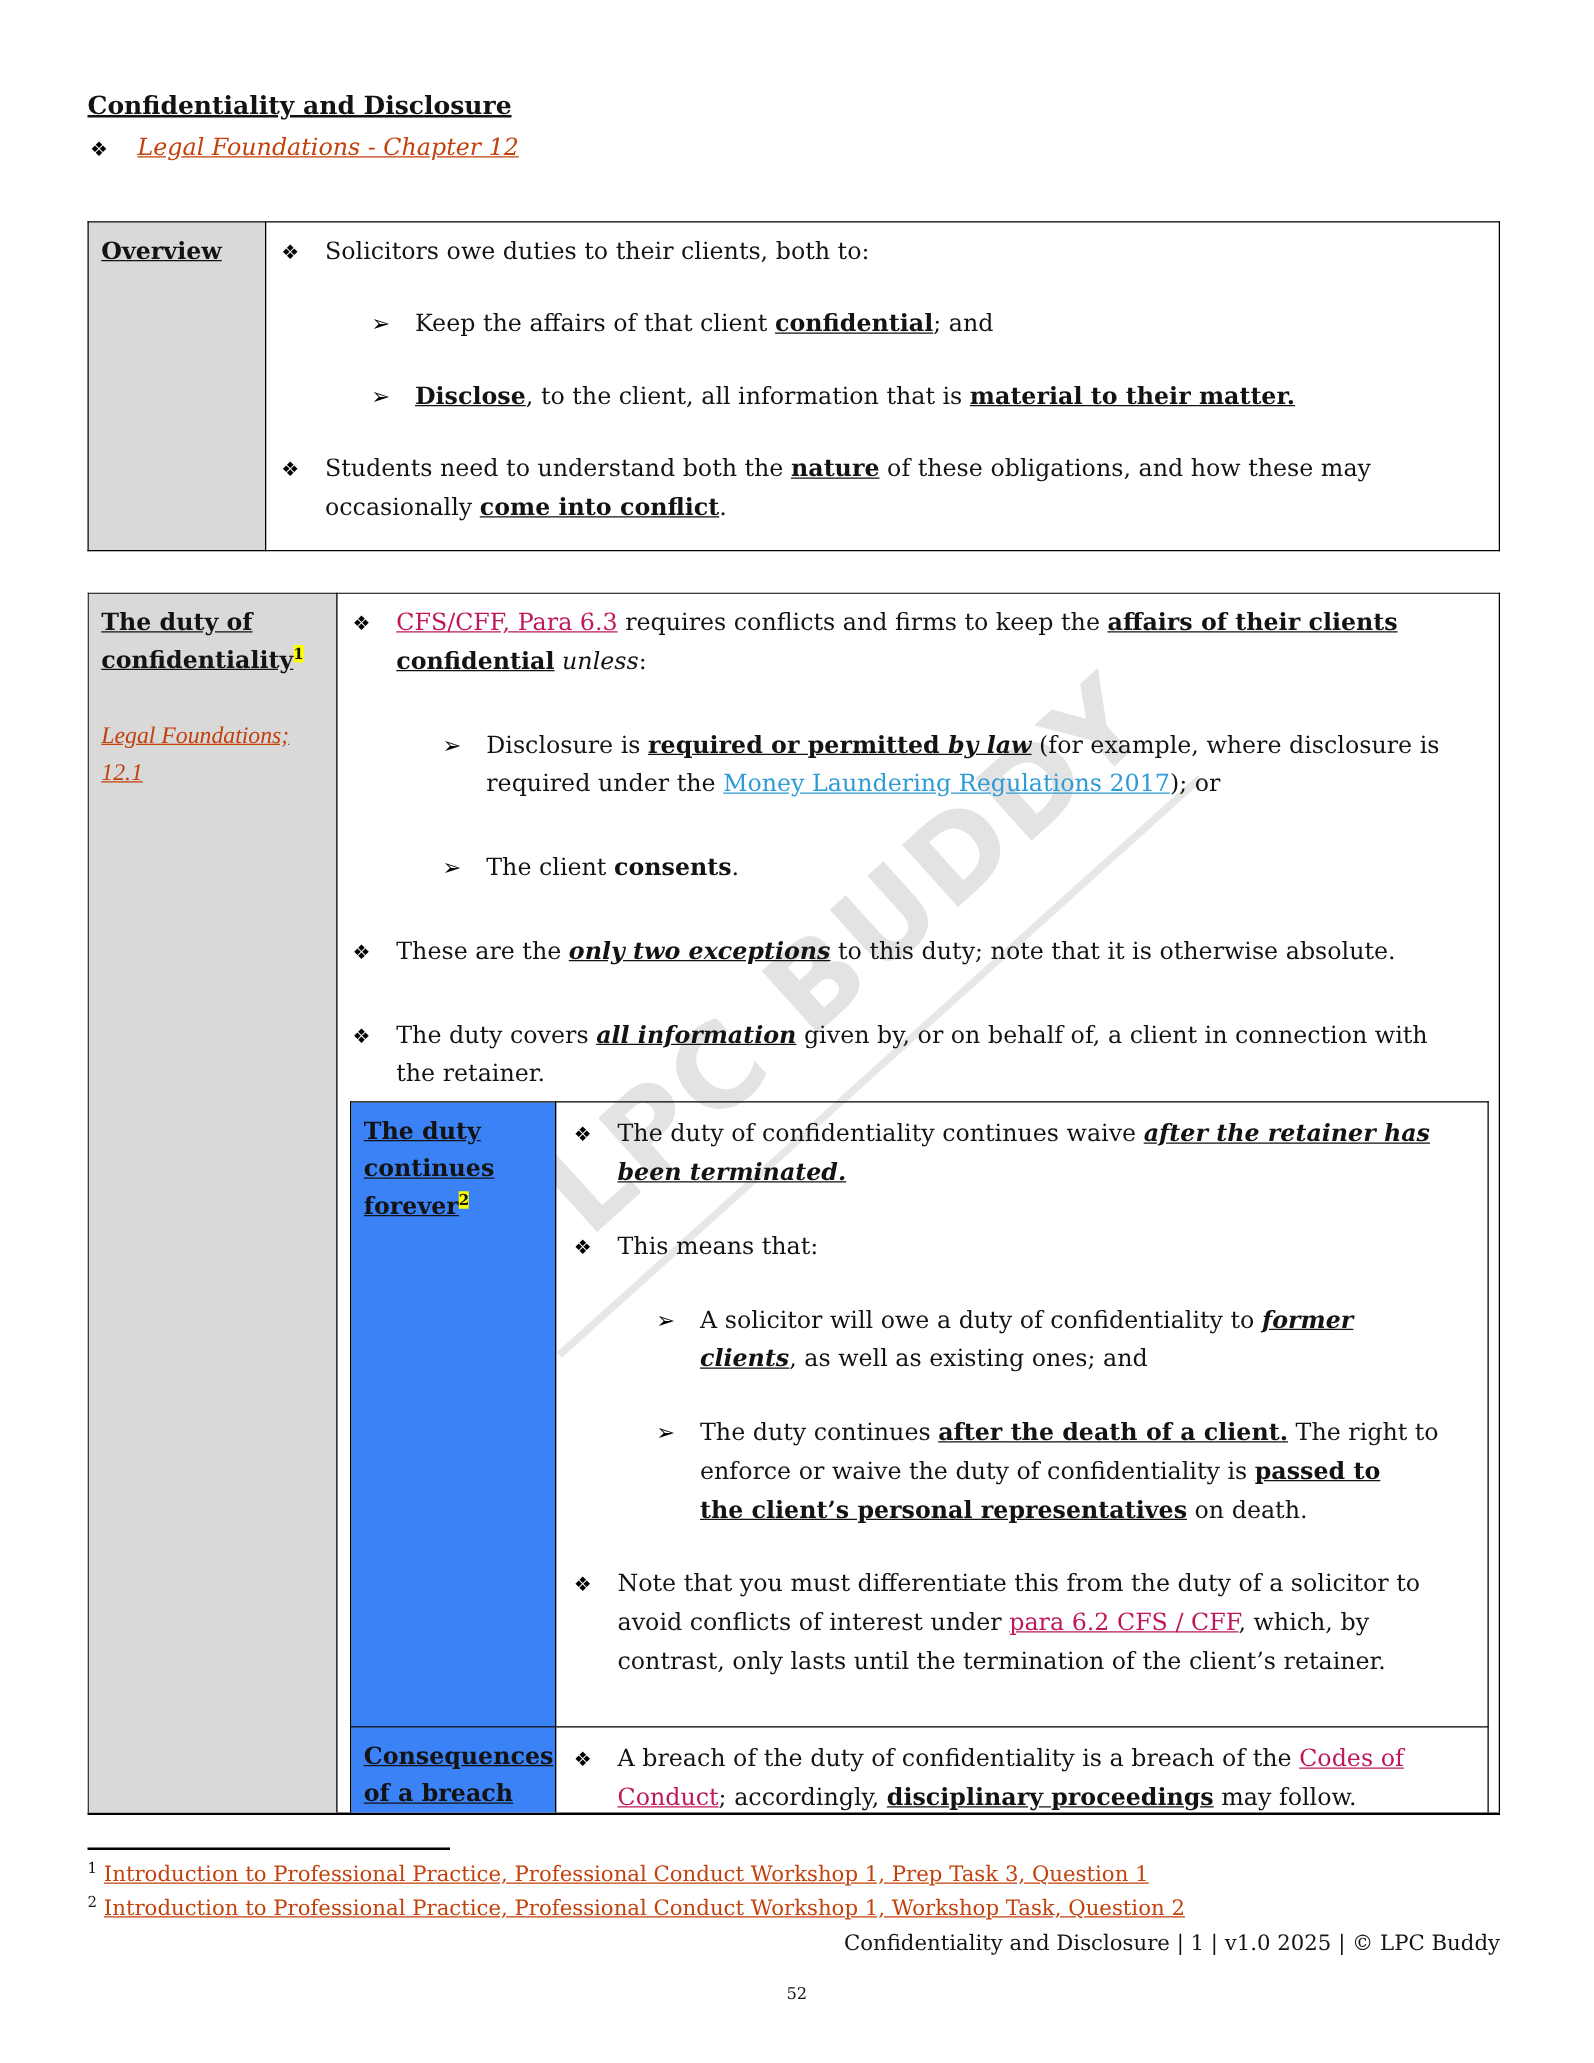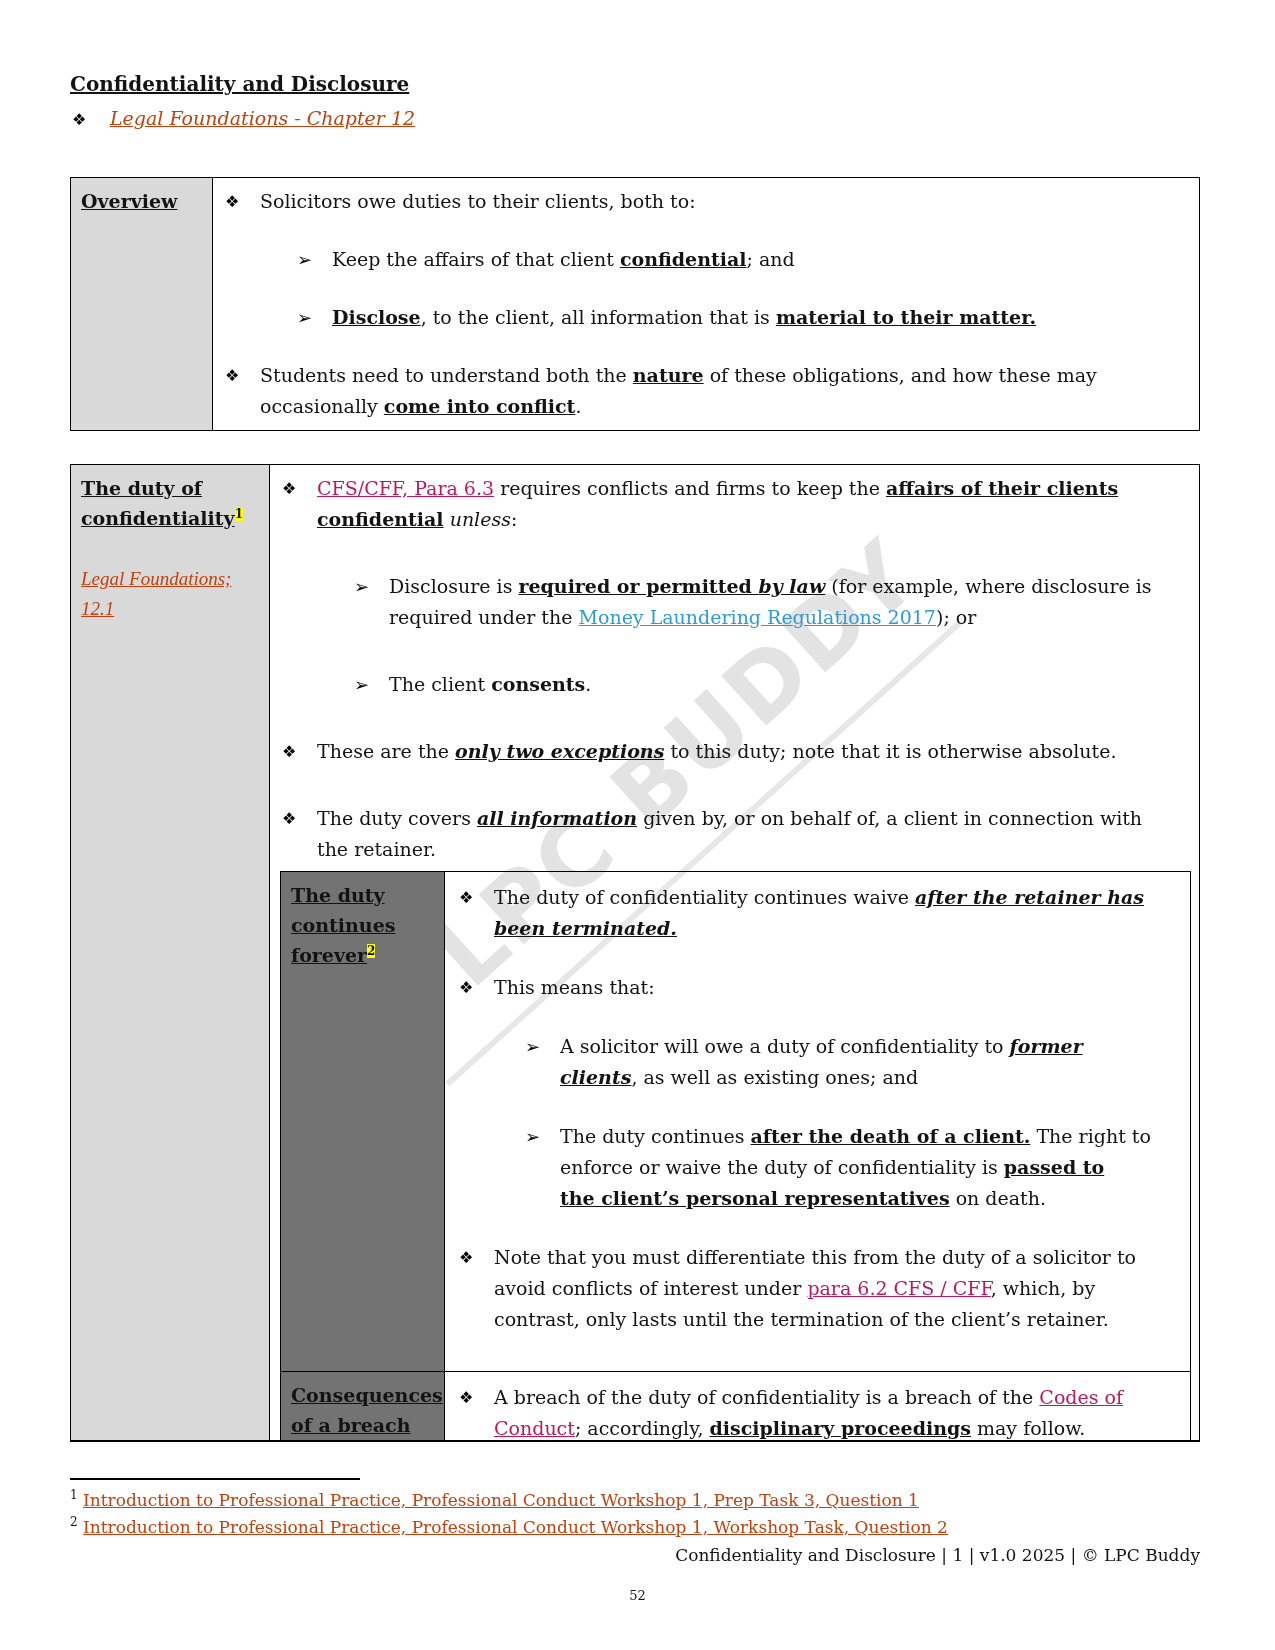--- a/index.html
+++ b/index.html
@@ -25,40 +25,40 @@
   .wm-line{position:absolute;left:-45px;right:-45px;bottom:22px;height:6px;background:#e7e7e7;}
   
   .content{position:absolute;left:70px;top:68px;width:1130px;z-index:1;}
   .copyright{font-size:17px;line-height:22px;}
   .doc-title{font-size:20px;font-weight:bold;text-decoration:underline;line-height:27px;margin-top:3px;}
   .chapter-line{position:relative;margin-top:7px;padding-left:40px;line-height:27px;font-size:19px;}
   .blt{font-family:"DejaVu Sans","Liberation Sans",sans-serif;color:#000;}
   .chapter-line > .blt{position:absolute;left:2px;top:1px;font-size:16px;}
   
   .tbl{border-collapse:collapse;width:100%;}
-  .tbl td{border:1.5px solid #000;vertical-align:top;padding:8px 12px 2px 10px;}
+  .tbl td{border:1.5px solid #000;vertical-align:top;padding:8px 12px 12px 10px;}
   .side-cell{background:#D9D9D9;font-weight:bold;line-height:30px;}
   .body-cell{background:transparent;}
   .overview-tbl{margin-top:45px;table-layout:fixed;}
   .overview-tbl .side-cell{width:119px;}
   .duty-wrap{height:976px;overflow:hidden;margin-top:33px;border-bottom:2px solid #000;}
   .duty-tbl{height:976px;table-layout:fixed;}
   .duty-tbl > tbody > tr > .side-cell{width:176px;}
   .ref{margin-top:31px;font-weight:normal;font-family:Liberation Serif, serif;}
   
   .para{position:relative;padding-left:37px;line-height:31px;margin:0 0 32px 0;}
   .para .blt{position:absolute;left:2px;top:0;font-size:16px;}
   .para.lvl2{margin-left:72px;}
   .para.lvl2 > .blt{font-size:18px;}
   .overview-tbl .para{margin-bottom:27px;}
   .duty-paras .para{margin-bottom:36px;}
   .para:last-child{margin-bottom:6px;}
   
   .nested-tbl{width:911px;margin-top:2px;table-layout:fixed;}
-  .nested-tbl .side-cell{background:#737373;width:141px;}
+  .nested-tbl .side-cell{background:#3b82f6;width:141px;}
   .nested-tbl .body-cell{padding:10px 14px 8px 12px;}
   .nested-tbl .para{margin-bottom:28px;}
   .nested-tbl .para.lvl2{margin-left:66px;}
   
   .b{font-weight:bold;}
   .i{font-style:italic;}
   .u{text-decoration:underline;}
   .hl{background:#FFFF00;}
   .sup{vertical-align:super;font-size:12px;line-height:0;}
   .link{text-decoration:underline;cursor:pointer;}

